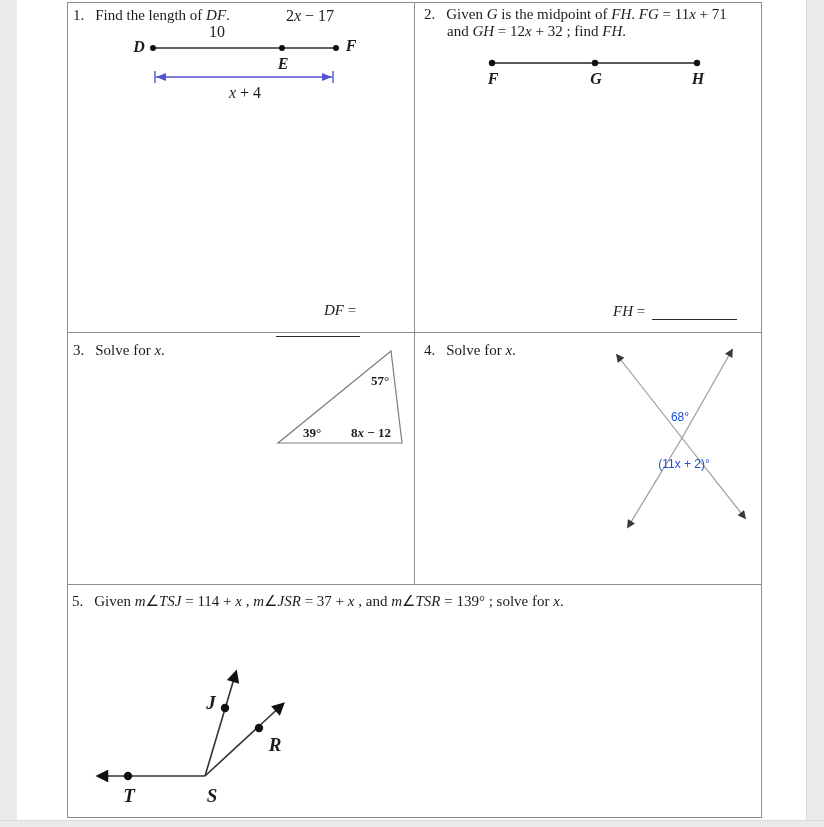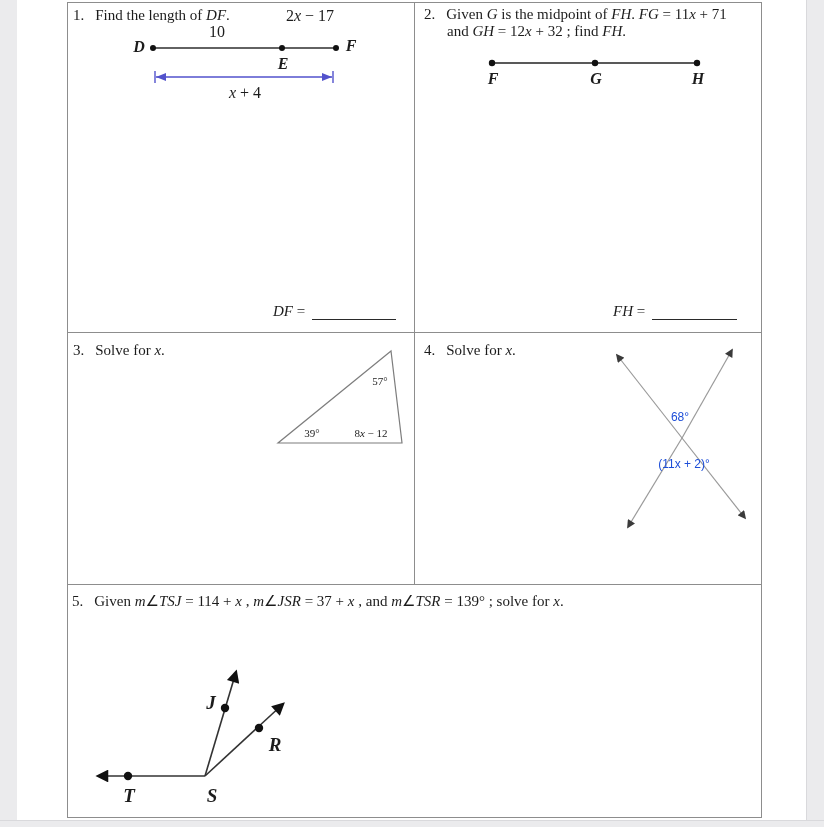--- a/index.html
+++ b/index.html
@@ -9,21 +9,21 @@
   .tableborder{position:absolute;left:67px;top:2px;width:693px;height:814px;
                border:1px solid #8d8d8d;background:transparent;}
   .gridline{position:absolute;background:#8d8d8d;}
   .cell{position:absolute;}
   .prompt{position:absolute;white-space:nowrap;font-size:15px;line-height:18px;}
   .num{display:inline-block;margin-right:11px;}
   .lbl{position:absolute;transform:translate(-50%,-50%);white-space:nowrap;}
   .pt{font-weight:bold;font-style:italic;font-size:16px;}
   .pt5{font-weight:bold;font-style:italic;font-size:19px;}
   .m{font-size:16px;}
-  .ang{font-size:11px;font-weight:400;}
+  .ang{font-size:13px;font-weight:700;}
   .sans{font-family:"Liberation Sans",sans-serif;font-size:12px;font-weight:400;color:#1d4ed8;}
   .it{font-style:italic;}
   .answer{position:absolute;display:flex;align-items:flex-end;font-size:15px;white-space:pre;}
   .blank{display:inline-block;height:17px;border-bottom:1.2px solid #2a2a2a;margin-left:3px;}
   svg{position:absolute;overflow:visible;}
 </style>
 </head>
 <body>
 
 <div class="strip" style="left:0;top:0;width:17px;height:827px;"></div>
@@ -49,21 +49,21 @@
     <line x1="66" y1="57" x2="242" y2="57" stroke="#5252cc" stroke-width="1.4"></line>
     <polygon points="66,57 76,53 76,61" fill="#5252cc"></polygon>
     <polygon points="242,57 232,53 232,61" fill="#5252cc"></polygon>
   </svg>
   <span class="lbl pt" style="left:72px;top:45px;">D</span>
   <span class="lbl m" style="left:150px;top:30px;"><span>10</span></span>
   <span class="lbl m" style="left:243px;top:14px;"><span>2</span><span class="it">x</span><span> − 17</span></span>
   <span class="lbl pt" style="left:284px;top:44px;">F</span>
   <span class="lbl pt" style="left:216px;top:62px;">E</span>
   <span class="lbl m" style="left:178px;top:91px;"><span class="it">x</span><span> + 4</span></span>
-  <div class="answer" style="left:206px;top:300px;">
+  <div class="answer" style="left:206px;top:300px;flex-direction:column;">
     <span><span class="it">DF</span><span> = </span></span><span class="blank" style="width:84px;"></span>
   </div>
 </div>
 
 <div class="cell" style="left:414px;top:2px;width:348px;height:330px;">
   <div class="prompt" style="left:10px;top:3px;">
     <span class="num">2.</span><span><span>Given </span><span class="it">G</span><span> is the midpoint of </span><span class="it">FH</span><span>.  </span><span class="it">FG</span><span> = 11</span><span class="it">x</span><span> + 71</span></span>
   </div>
   <div class="prompt" style="left:33px;top:20px;text-align:right;">
     <span><span>and </span><span class="it">GH</span><span> = 12</span><span class="it">x</span><span> + 32 ; find </span><span class="it">FH</span><span>.</span></span>

